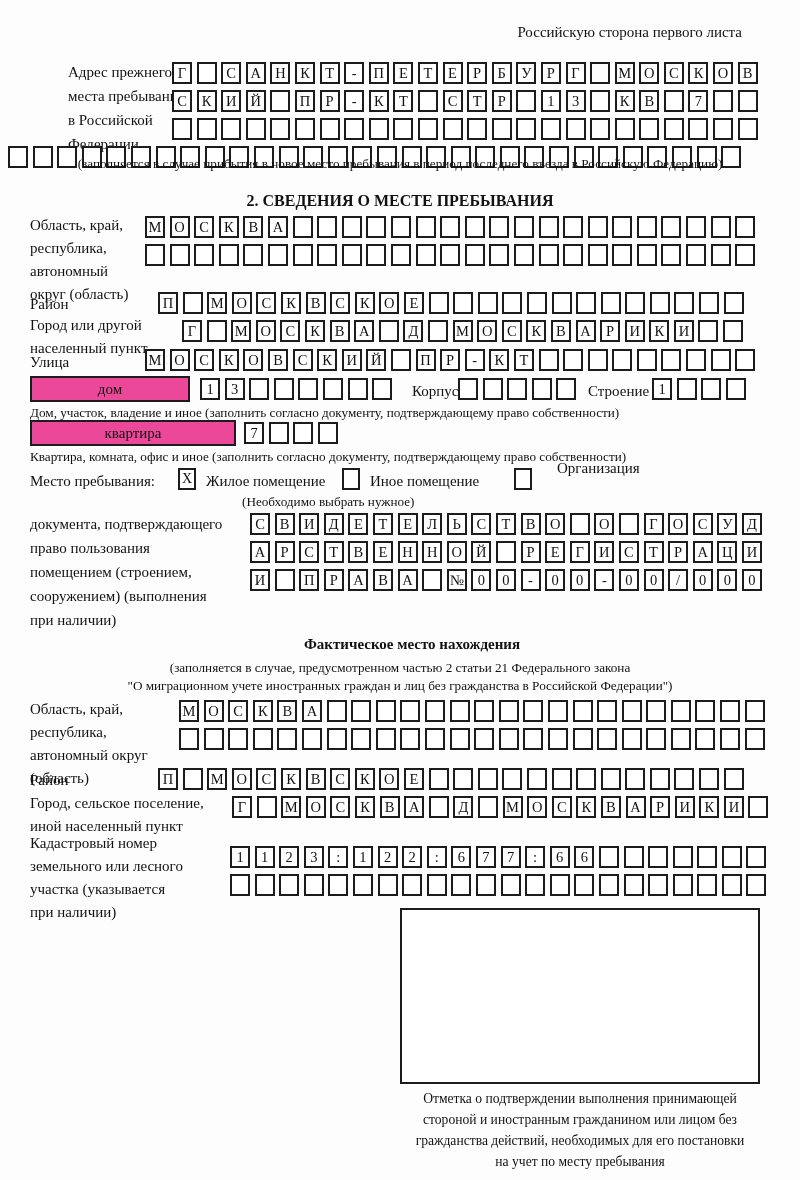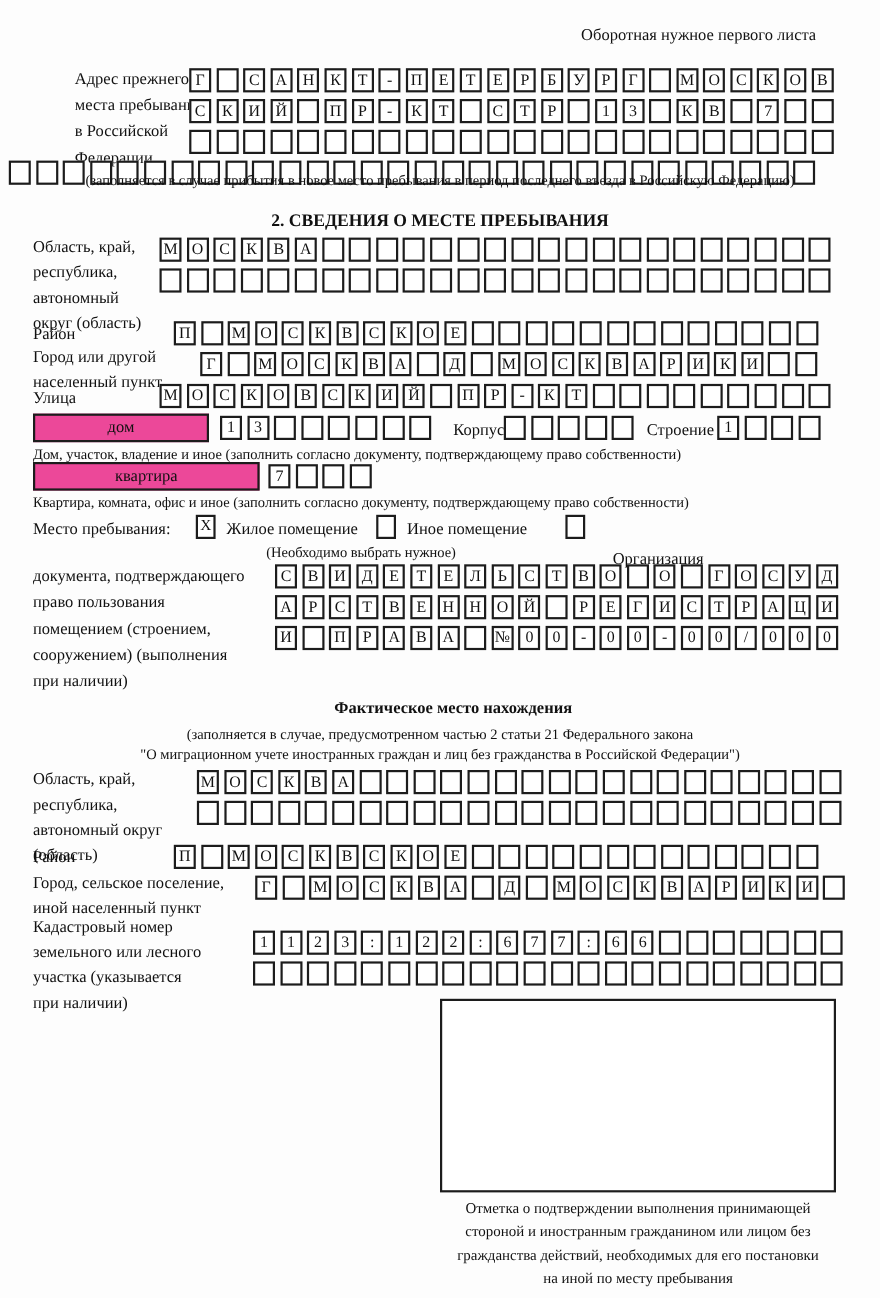--- a/index.html
+++ b/index.html
@@ -32,21 +32,21 @@
   .stamp{
     position:absolute;box-sizing:border-box;border:2px solid #1c1c1c;background:#fff;
   }
   .caption{font-size:13.6px;line-height:21px;text-align:center;}
 </style>
 </head>
 <body>
 
 <div class="page">
 
-  <div class="abs lbl" style="top:20px;right:58px;">Оборотная нужное первого листа</div>
+  <div class="abs lbl" style="top:20px;right:58px;">Российскую сторона первого листа</div>
 
   <div class="abs" style="left:68px;top:60px;">
     <div class="lbl">Адрес прежнего</div>
     <div class="lbl">места пребывания</div>
     <div class="lbl">в Российской</div>
     <div class="lbl">Федерации</div>
   </div>
   <div class="boxrow" style="left:172px;top:62px;">
       <span class="cell">Г</span>
       <span class="cell"></span>
@@ -345,21 +345,21 @@
       <span class="cell"></span>
     </div>
   <div class="abs note" style="left:30px;top:449px;">Квартира, комната, офис и иное (заполнить согласно документу, подтверждающему право собственности)</div>
 
   <div class="abs lbl" style="left:30px;top:469px;">Место пребывания:</div>
   <div class="chk" style="left:178px;top:468px;">X</div>
   <div class="abs lbl" style="left:206px;top:469px;">Жилое помещение</div>
   <div class="chk" style="left:342px;top:468px;"></div>
   <div class="abs lbl" style="left:370px;top:469px;">Иное помещение</div>
   <div class="chk" style="left:514px;top:468px;"></div>
-  <div class="abs lbl" style="left:557px;top:497px;">Организация</div>
+  <div class="abs lbl" style="left:557px;top:456px;">Организация</div>
   <div class="abs note" style="left:242px;top:494px;">(Необходимо выбрать нужное)</div>
 
   <div class="abs" style="left:30px;top:512px;">
     <div class="lbl">документа, подтверждающего</div>
     <div class="lbl">право пользования</div>
     <div class="lbl">помещением (строением,</div>
     <div class="lbl">сооружением) (выполнения</div>
     <div class="lbl">при наличии)</div>
   </div>
   <div class="boxrow" style="left:250px;top:513px;">
@@ -605,16 +605,16 @@
       <span class="cell"></span>
       <span class="cell"></span>
       <span class="cell"></span>
     </div>
 
   <div class="stamp" style="left:400px;top:908px;width:360px;height:176px;"></div>
   <div class="abs caption" style="left:380px;top:1088px;width:400px;">
     <div>Отметка о подтверждении выполнения принимающей</div>
     <div>стороной и иностранным гражданином или лицом без</div>
     <div>гражданства действий, необходимых для его постановки</div>
-    <div>на иной по месту пребывания</div>
+    <div>на учет по месту пребывания</div>
   </div>
 
 </div>
 
 </body></html>

